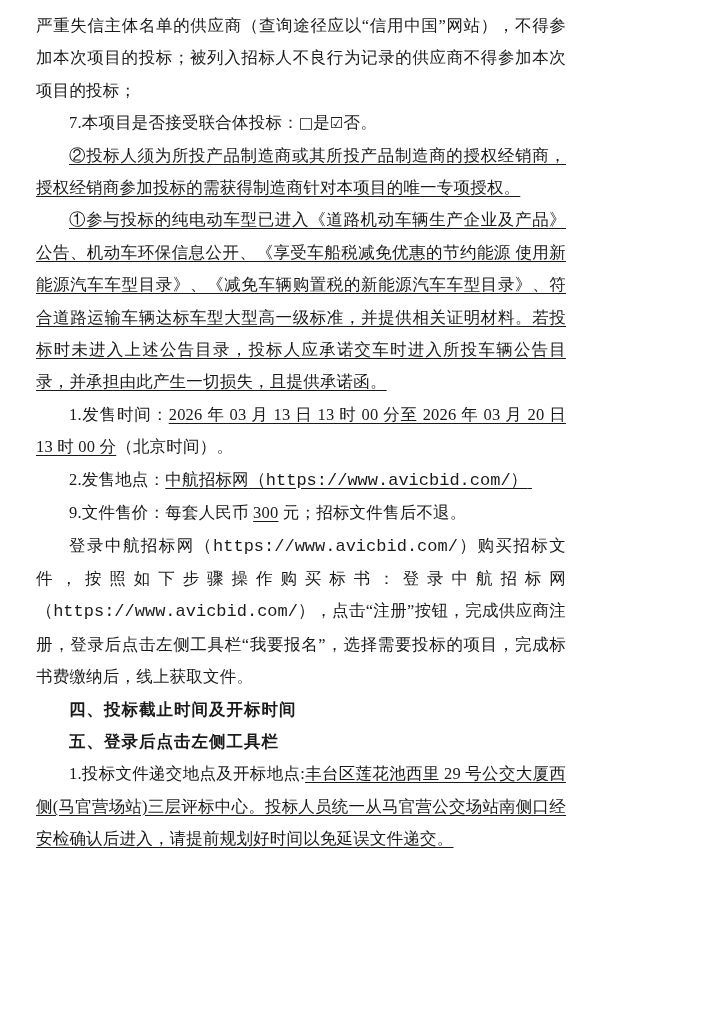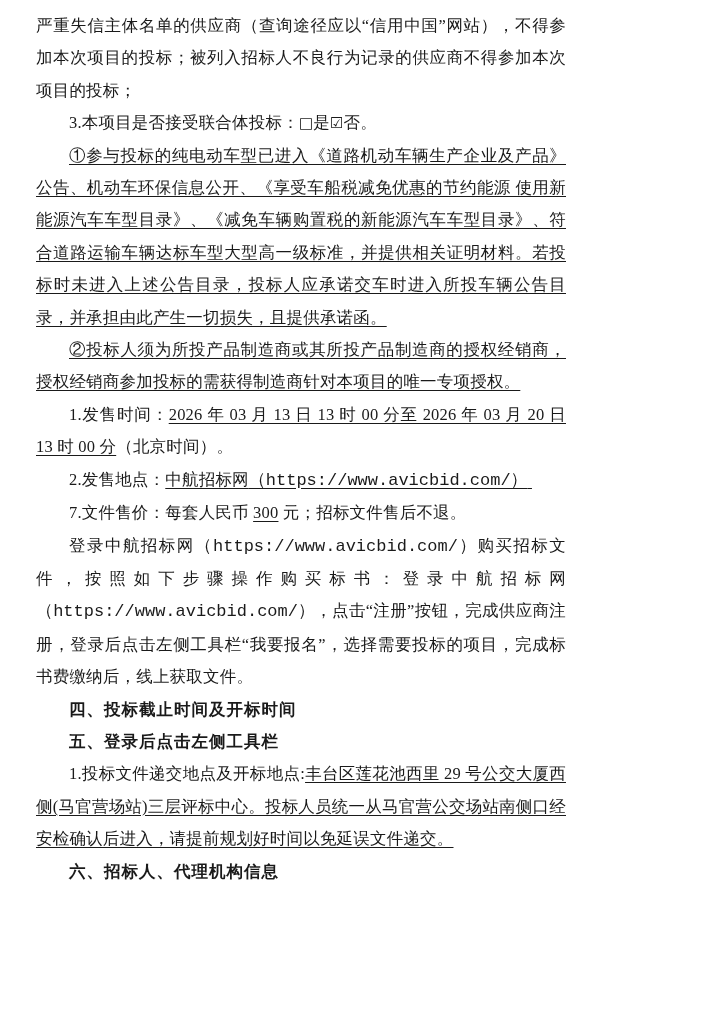--- a/index.html
+++ b/index.html
@@ -51,39 +51,38 @@
     font-size: 15px;
   }
 </style>
 </head>
 <body>
 
 <div class="page">
 
   <p class="plain">严重失信主体名单的供应商（查询途径应以“信用中国”网站），不得参加本次项目的投标；被列入招标人不良行为记录的供应商不得参加本次项目的投标；</p>
 
-  <p class="indent"><span>3.本项目是否接受联合体投标：</span><span class="box">□</span><span>是</span><span class="box">☑</span><span>否。</span></p>
+  <p class="indent"><span>7.本项目是否接受联合体投标：</span><span class="box">□</span><span>是</span><span class="box">☑</span><span>否。</span></p>
 
 
+  <p class="indent"><span class="u">②投标人须为所投产品制造商或其所投产品制造商的授权经销商，授权经销商参加投标的需获得制造商针对本项目的唯一专项授权。</span></p>
+
   <p class="indent"><span class="u">①参与投标的纯电动车型已进入《道路机动车辆生产企业及产品》公告、机动车环保信息公开、《享受车船税减免优惠的节约能源 使用新能源汽车车型目录》、《减免车辆购置税的新能源汽车车型目录》、符合道路运输车辆达标车型大型高一级标准，并提供相关证明材料。若投标时未进入上述公告目录，投标人应承诺交车时进入所投车辆公告目录，并承担由此产生一切损失，且提供承诺函。</span></p>
-
-  <p class="indent"><span class="u">②投标人须为所投产品制造商或其所投产品制造商的授权经销商，授权经销商参加投标的需获得制造商针对本项目的唯一专项授权。</span></p>
 
 
   <p class="indent"><span>1.发售时间：</span><span class="u">2026 年 03 月 13 日 13 时 00 分至 2026 年 03 月 20 日 13 时 00 分</span><span>（北京时间）。</span></p>
 
   <p class="indent"><span>2.发售地点：</span><span class="u">中航招标网</span><span class="u mono">（https://www.avicbid.com/）</span><span class="u">&nbsp;</span></p>
 
-  <p class="indent"><span>7.文件售价：每套人民币 </span><span class="u">300</span><span> 元；招标文件售后不退。</span></p>
+  <p class="indent"><span>9.文件售价：每套人民币 </span><span class="u">300</span><span> 元；招标文件售后不退。</span></p>
 
 
   <p class="indent"><span>登录中航招标网</span><span class="mono">（https://www.avicbid.com/）</span><span>购买招标文件，按照如下步骤操作购买标书：登录中航招标网 </span><span class="mono">（https://www.avicbid.com/）</span><span>，点击“注册”按钮，完成供应商注册，登录后点击左侧工具栏“我要报名”，选择需要投标的项目，完成标书费缴纳后，线上获取文件。</span></p>
 
   <p class="heading">四、投标截止时间及开标时间</p>
 
 
   <p class="heading">五、登录后点击左侧工具栏</p>
 
   <p class="indent"><span>1.投标文件递交地点及开标地点:</span><span class="u">丰台区莲花池西里 29 号公交大厦西侧(马官营场站)三层评标中心。投标人员统一从马官营公交场站南侧口经安检确认后进入，请提前规划好时间以免延误文件递交。</span></p>
 
-  <p class="heading">六、招标人、代理机构信息</p>
 
 </div>
 
 </body></html>

